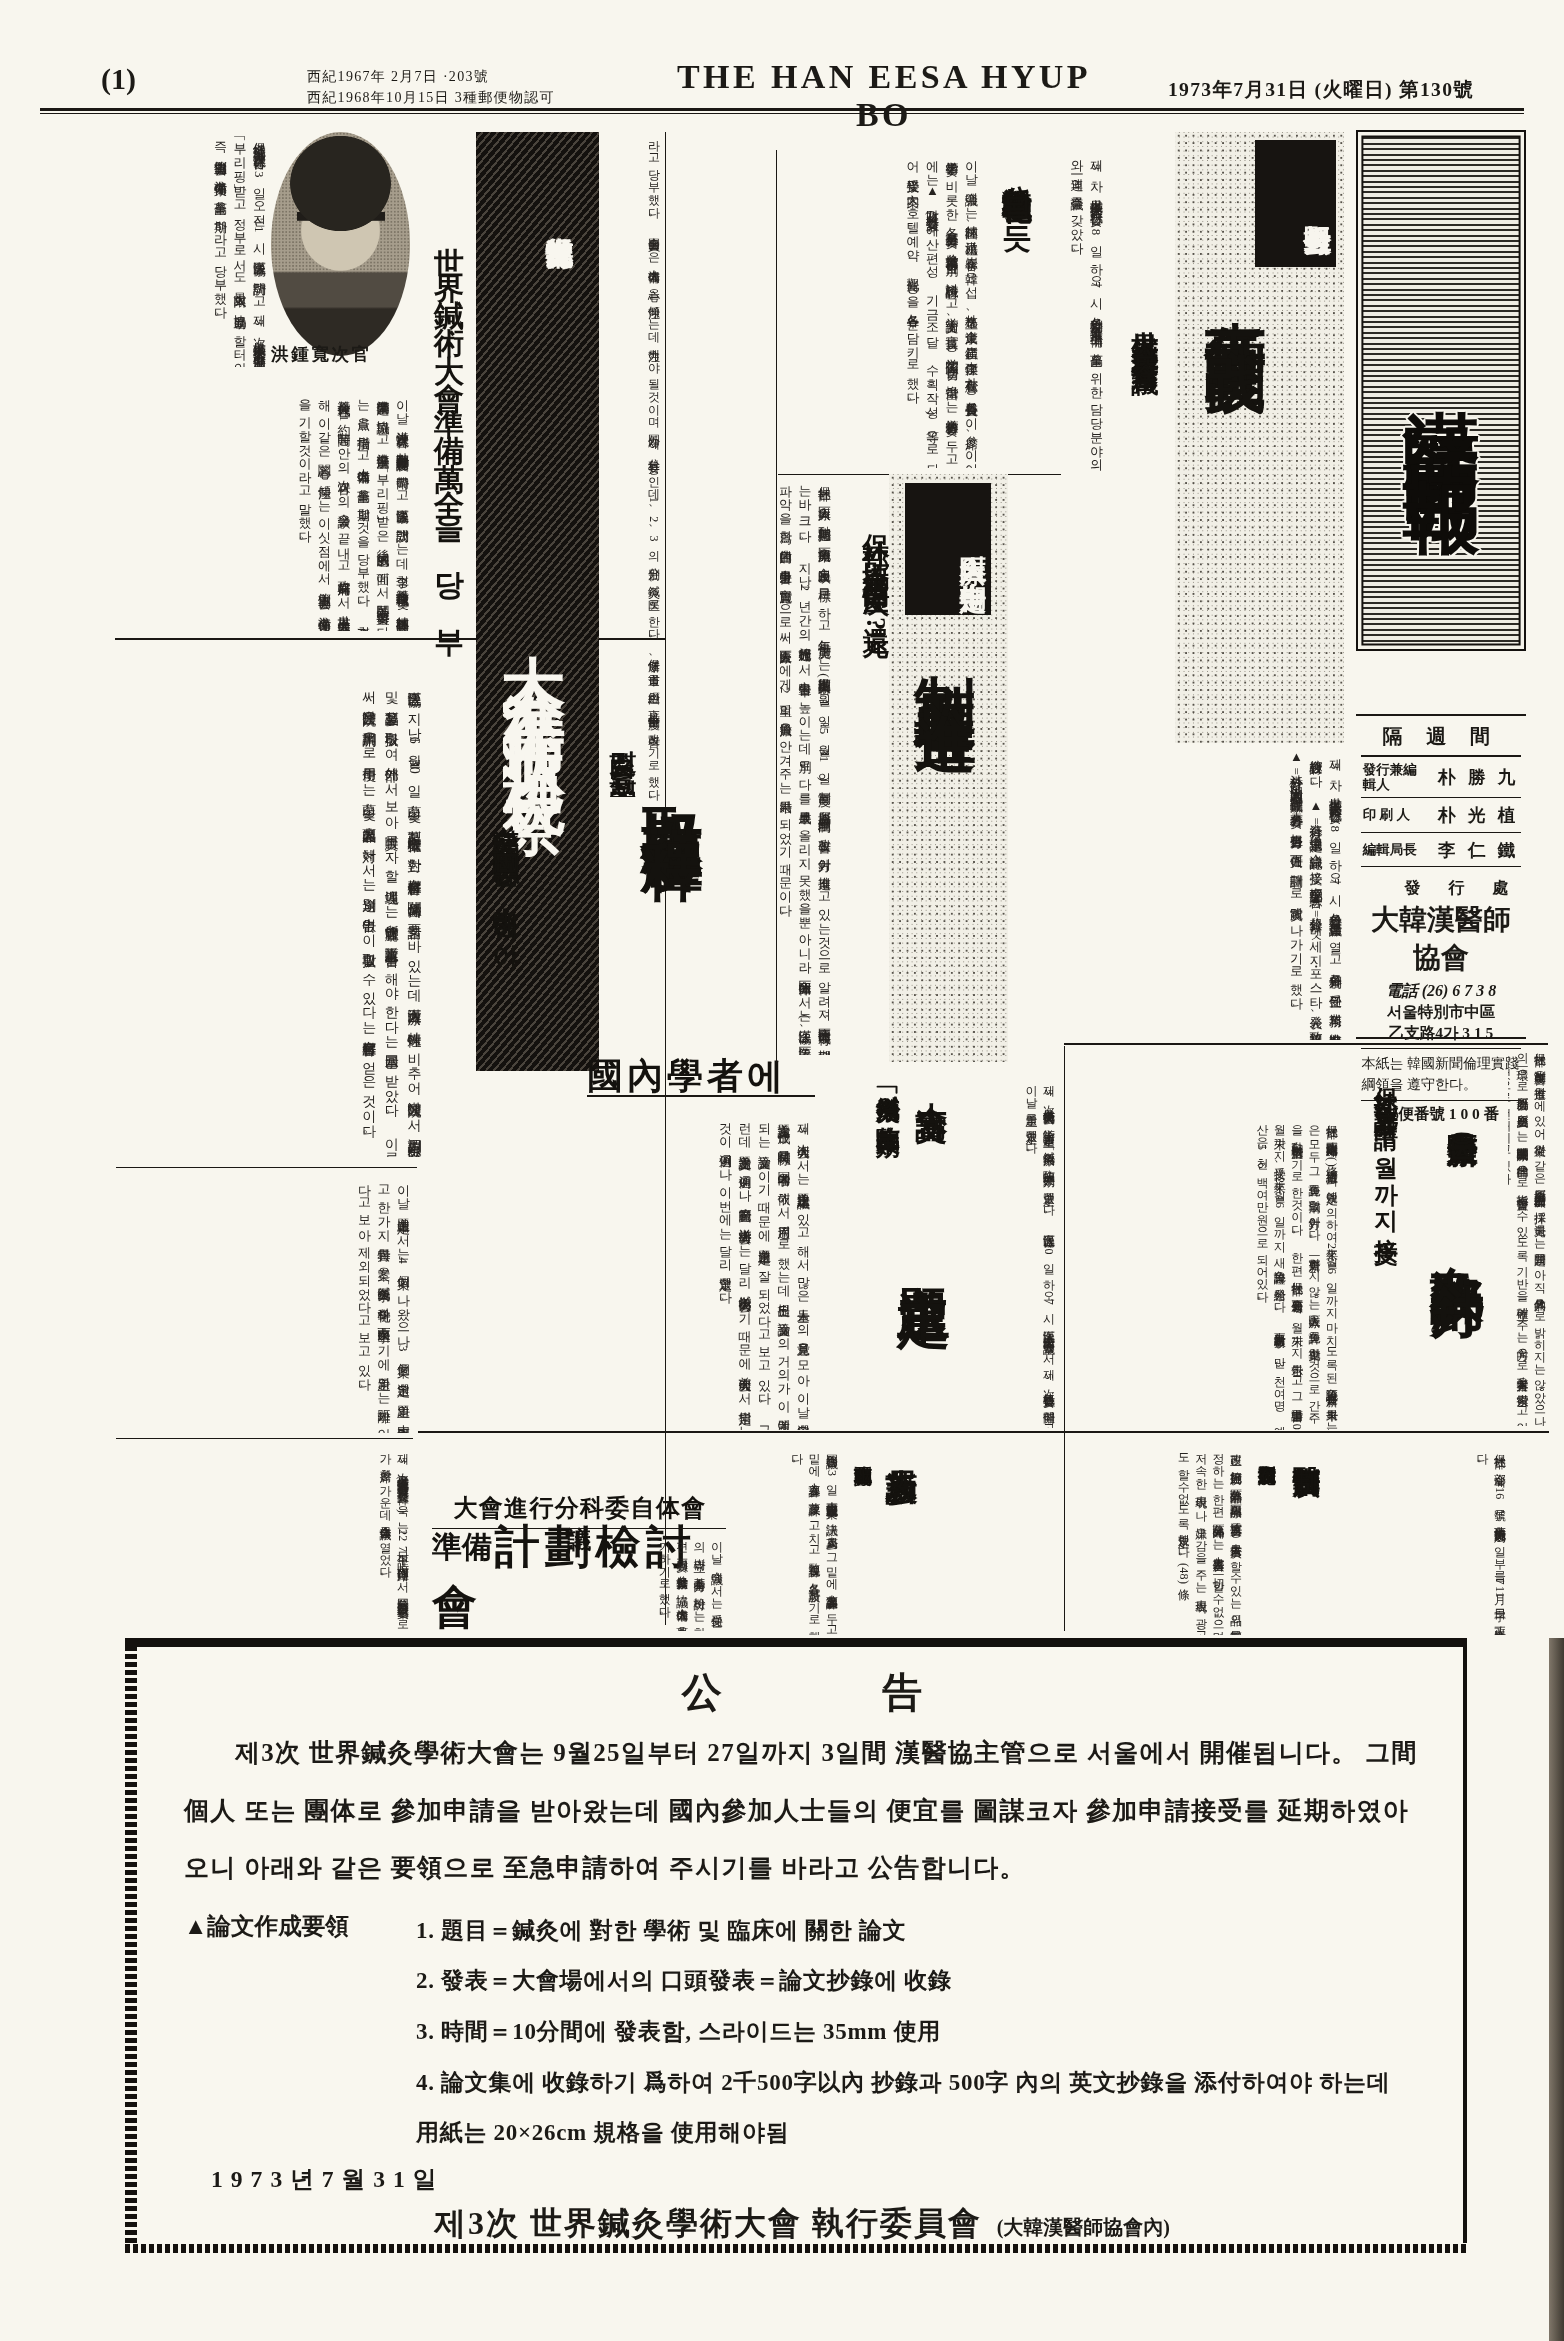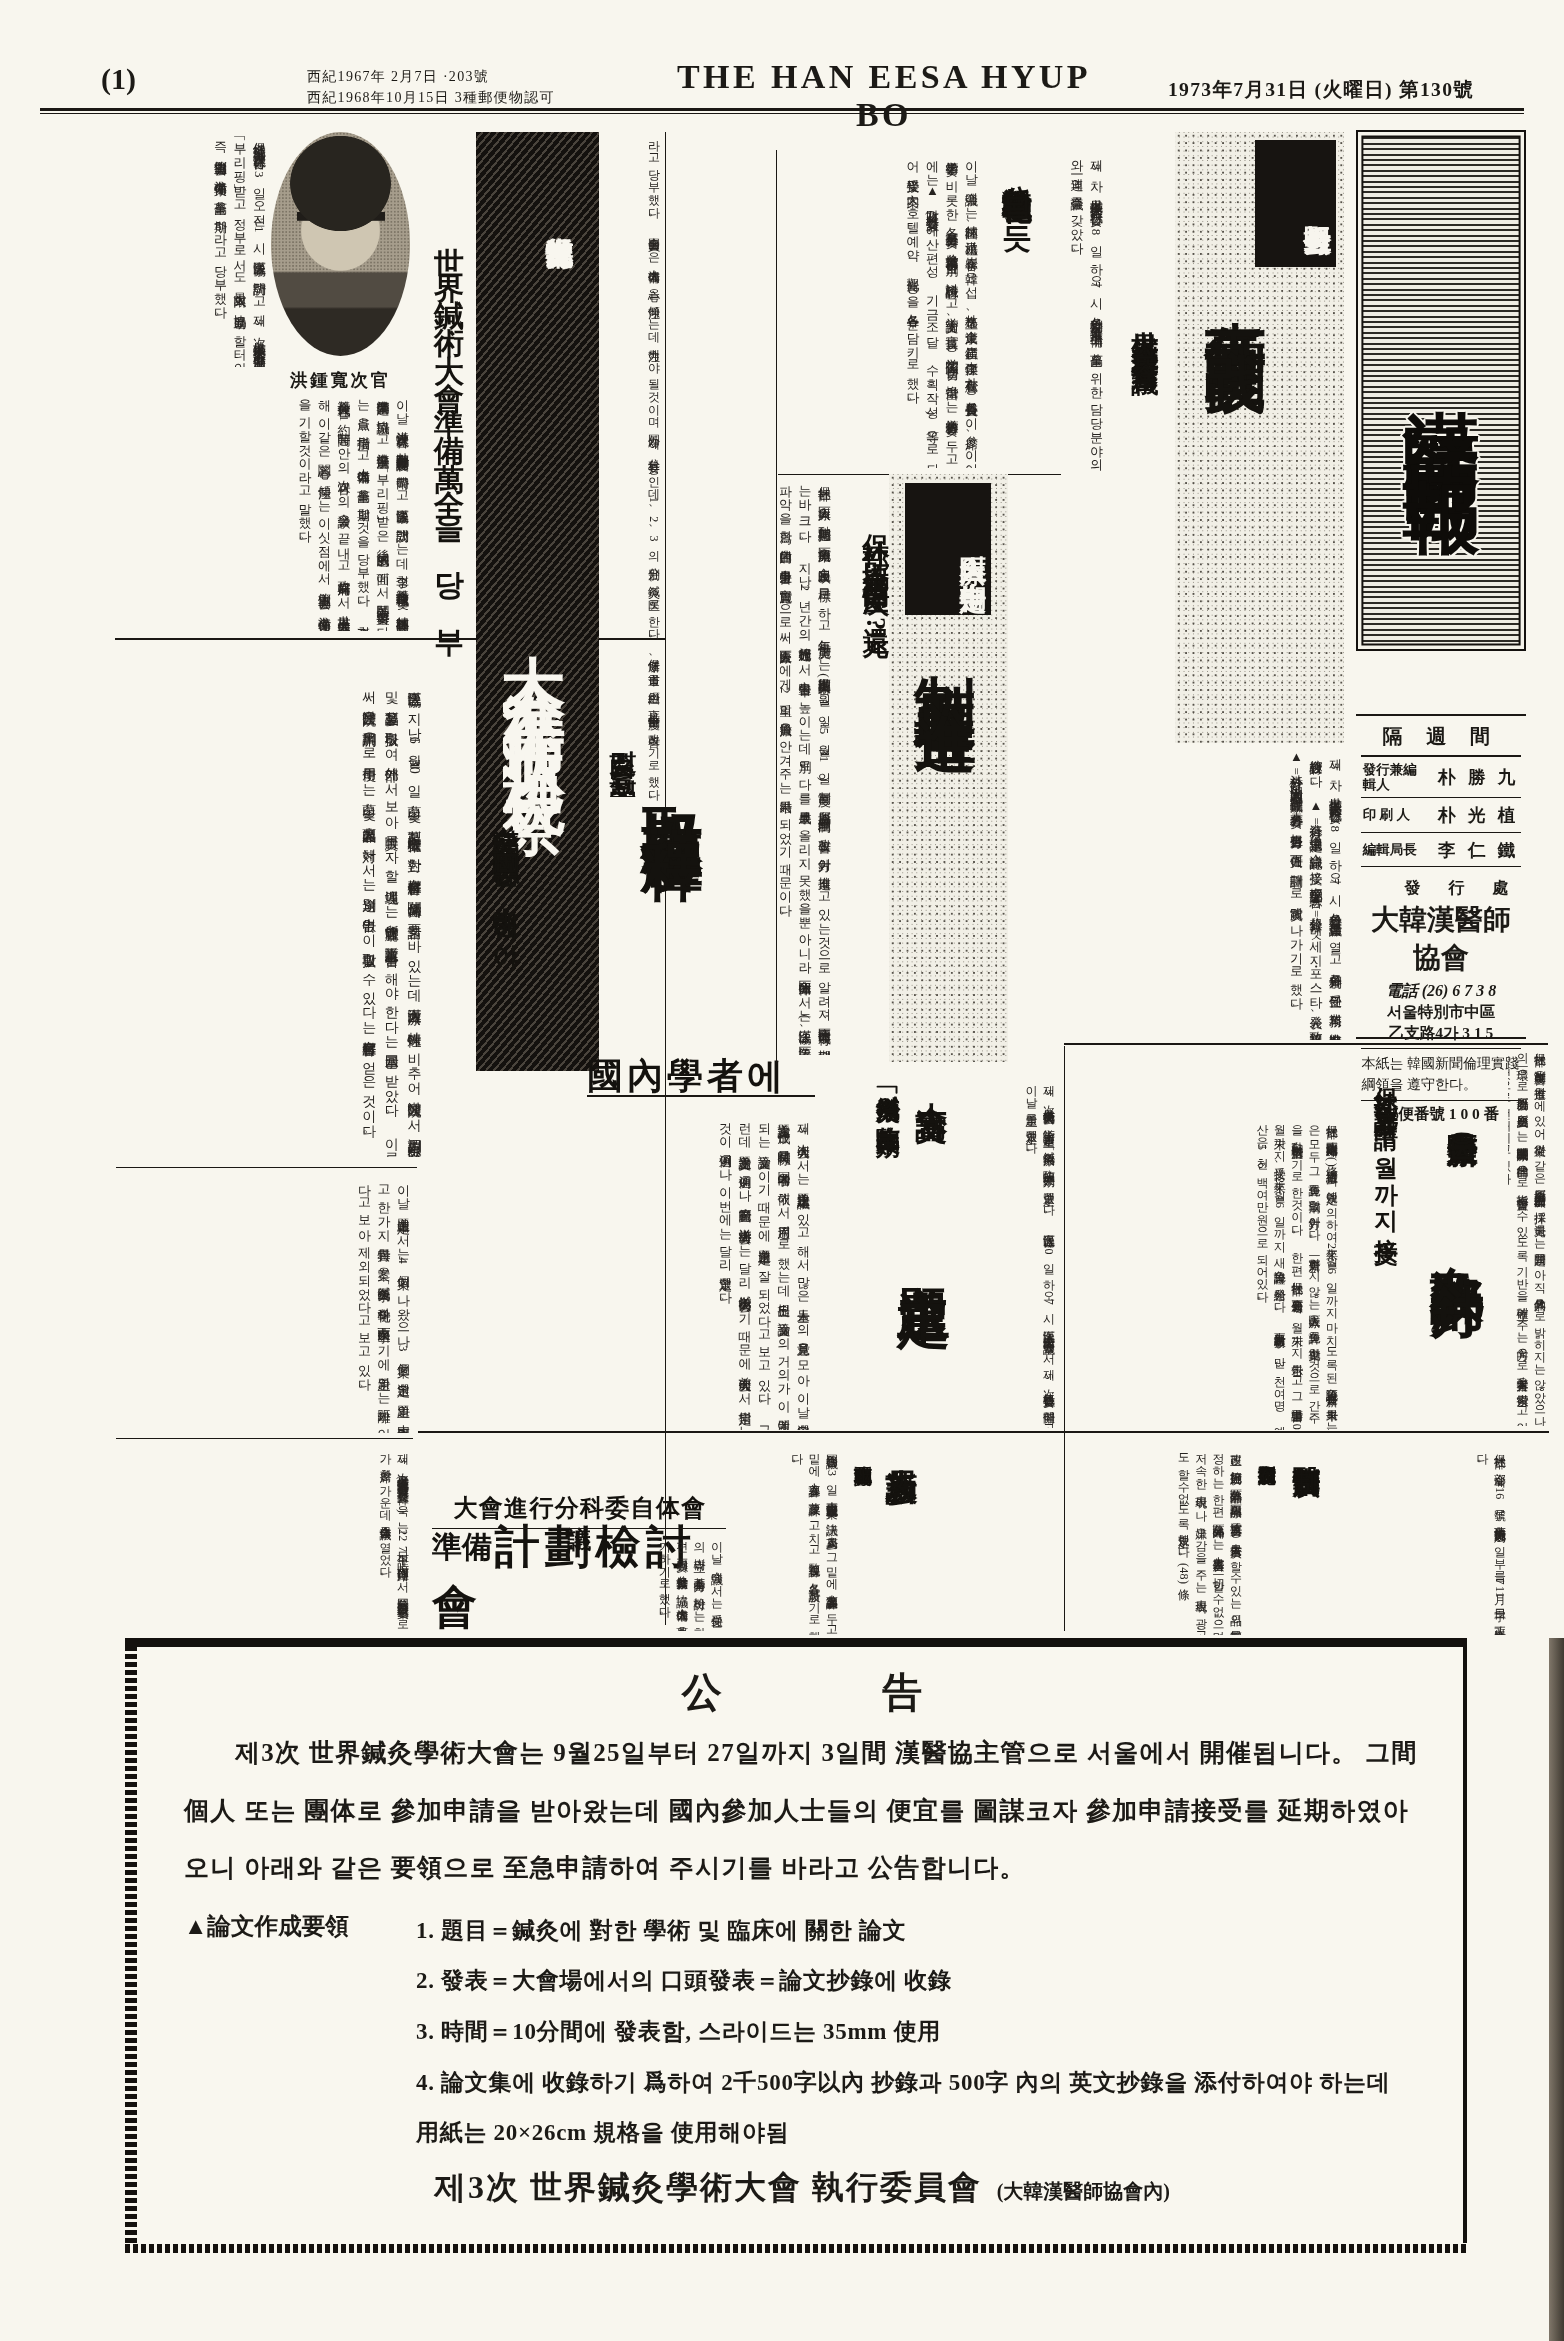--- a/index.html
+++ b/index.html
@@ -76,21 +76,21 @@
   </div>
 
   <div class="abs" style="left:271px;top:132px;width:139px;height:224px;border-radius:50%;
               background:
                 radial-gradient(ellipse 58% 34% at 50% 23%, #28251f 0 62%, rgba(40,37,31,0) 63%),
                 linear-gradient(#201d19,#201d19) 50% 37%/88px 8.8px no-repeat,
                 radial-gradient(ellipse 41% 26% at 50% 44%, #cfc6b2 0 68%, rgba(207,198,178,0) 70%),
                 linear-gradient(180deg, rgba(0,0,0,0) 0 62%, #514b42 63% 78%, #2e2a24 79% 100%),
                 radial-gradient(#7d7566 0.7px, rgba(0,0,0,0) 0.9px) 0 0/3.4px 3.4px,
                 #a69d8c;"></div>
-  <div class="abs" style="left:271px;top:368px;width:139px;text-align:center;font-size:17.5px;font-weight:bold;letter-spacing:2.7px;">洪鍾寬次官</div>
+  <div class="abs" style="left:271px;top:342px;width:139px;text-align:left;font-size:17.5px;font-weight:bold;letter-spacing:2.7px;">洪鍾寬次官</div>
 
   <div class="abs v body-col" style="left:115px;top:132px;width:154px;height:235px;">保健社会部 洪鍾寬次官은 23일오전11시 漢医協을 訪問하고 제3次 世界鍼灸学術大会 準備狀況을 直接 「부리핑」받고 정부로서도 最大限의 協助를 할터인즉 主管側協会의 準備作業에 萬全을 期하라고 당부했다。</div>
   <div class="abs v body-col" style="left:115px;top:390px;width:297px;height:241px;">이날 洪鍾寬次官은 朴海鵬医療制度課長을 帶同하고 漢医協을 訪問했는데 李형贊会長職務代理 및 林鍾国副会長과 世界大会 準備問題를 協議하고 準備狀況을 「부리핑」받은 後 国威的인 面에서 民間外交上 重要하다는 点을 指摘하고 大会準備에 萬全을 期할것을 당부했다。 李형贊会長代理는 約1時間동안의 次官과의 会談을 끝내고 政府當局에서 世界大会準備에 對해 이같은 関心을 傾注하는 이싯점에서 主管側協会는 準備作業에 萬全을 기할것이라고 말했다。</div>
   <div class="abs rule" style="left:115px;top:638px;width:550px;height:2px;"></div>
 
   <div class="abs hatch-bg" style="left:476px;top:132px;width:123px;height:939px;">
     <div class="abs v headline" style="left:21px;top:10.8px;width:81px;height:146px;font-size:28px;color:#f8f6ef;text-align:center;">洪鍾寬保社部次官</div>
     <div class="abs v headline" style="left:27px;top:169px;width:74px;height:755px;font-size:65px;letter-spacing:19px;color:#f8f6ef;text-align:center;">大会準備状況視察</div>
   </div>
   <div class="abs v headline" style="left:430px;top:223px;width:39px;height:836px;font-size:30px;letter-spacing:27px;">世界鍼術大會準備萬全을당부</div>
@@ -175,20 +175,21 @@
       <div style="font-size:25px;line-height:2.3;letter-spacing:1.3px;text-indent:51px;font-weight:bold;margin-top:4px;">제3次 世界鍼灸學術大會는 9월25일부터 27일까지 3일間 漢醫協主管으로 서울에서 開催됩니다。 그間 個人 또는 團体로 參加申請을 받아왔는데 國內參加人士들의 便宜를 圖謀코자 參加申請接受를 延期하였아오니 아래와 같은 要領으로 至急申請하여 주시기를 바라고 公告합니다。</div>
       <div style="display:flex;margin-top:9.4px;">
         <div style="width:196px;font-size:23.6px;font-weight:bold;padding-top:4px;">▲論文作成要領</div>
         <div style="flex:1;margin-left:36px;">
           <div class="notice-item">1. 題目＝鍼灸에 對한 學術 및 臨床에 關한 論文</div>
           <div class="notice-item">2. 發表＝大會場에서의 口頭發表＝論文抄錄에 收錄</div>
           <div class="notice-item">3. 時間＝10分間에 發表함, 스라이드는 35mm 使用</div>
           <div class="notice-item">4. 論文集에 收錄하기 爲하여 2千500字以內 抄錄과 500字 內의 英文抄錄을 添付하여야 하는데 用紙는 20×26cm 規格을 使用해야됨</div>
         </div>
       </div>
+      <div style="font-size:23.6px;font-weight:bold;letter-spacing:8px;margin:4px 0 0 27px;">1973년7월31일</div>
       <div style="text-align:center;margin-top:6.7px;">
         <span style="font-size:32px;font-weight:bold;letter-spacing:2px;">제3次 世界鍼灸學術大會 執行委員會</span>
         <span style="font-size:20px;font-weight:bold;margin-left:12px;">(大韓漢醫師協會內)</span>
       </div>
     </div>
   </div>
 
   <div class="abs" style="left:1549px;top:1638px;width:16px;height:704px;background:linear-gradient(90deg,#80776a,#39342c);"></div>
 
 </div>

